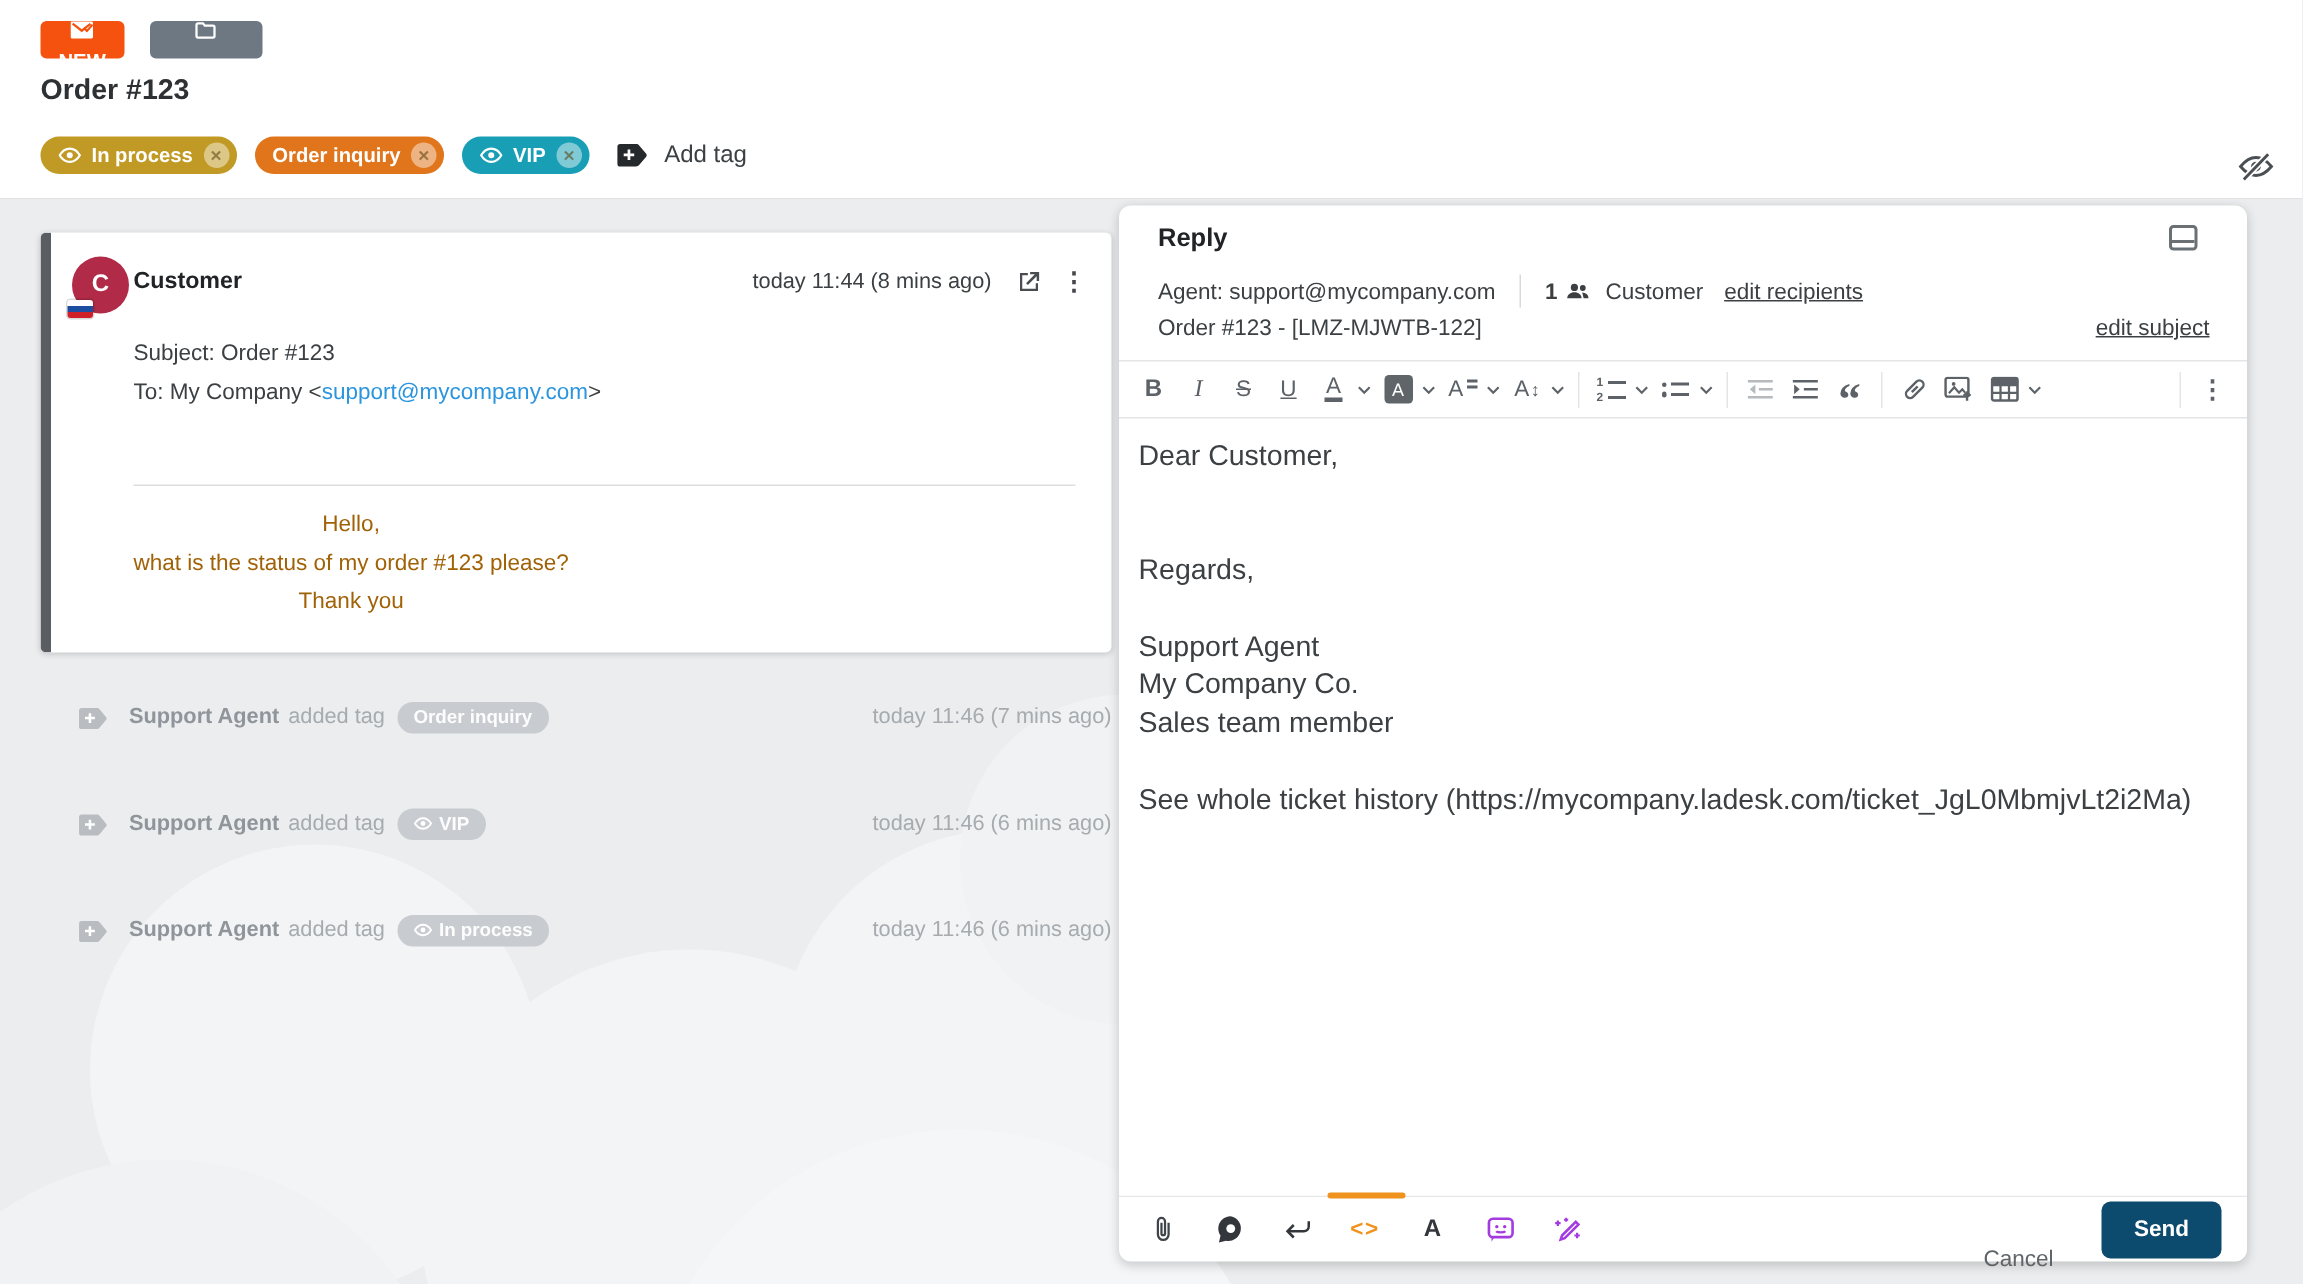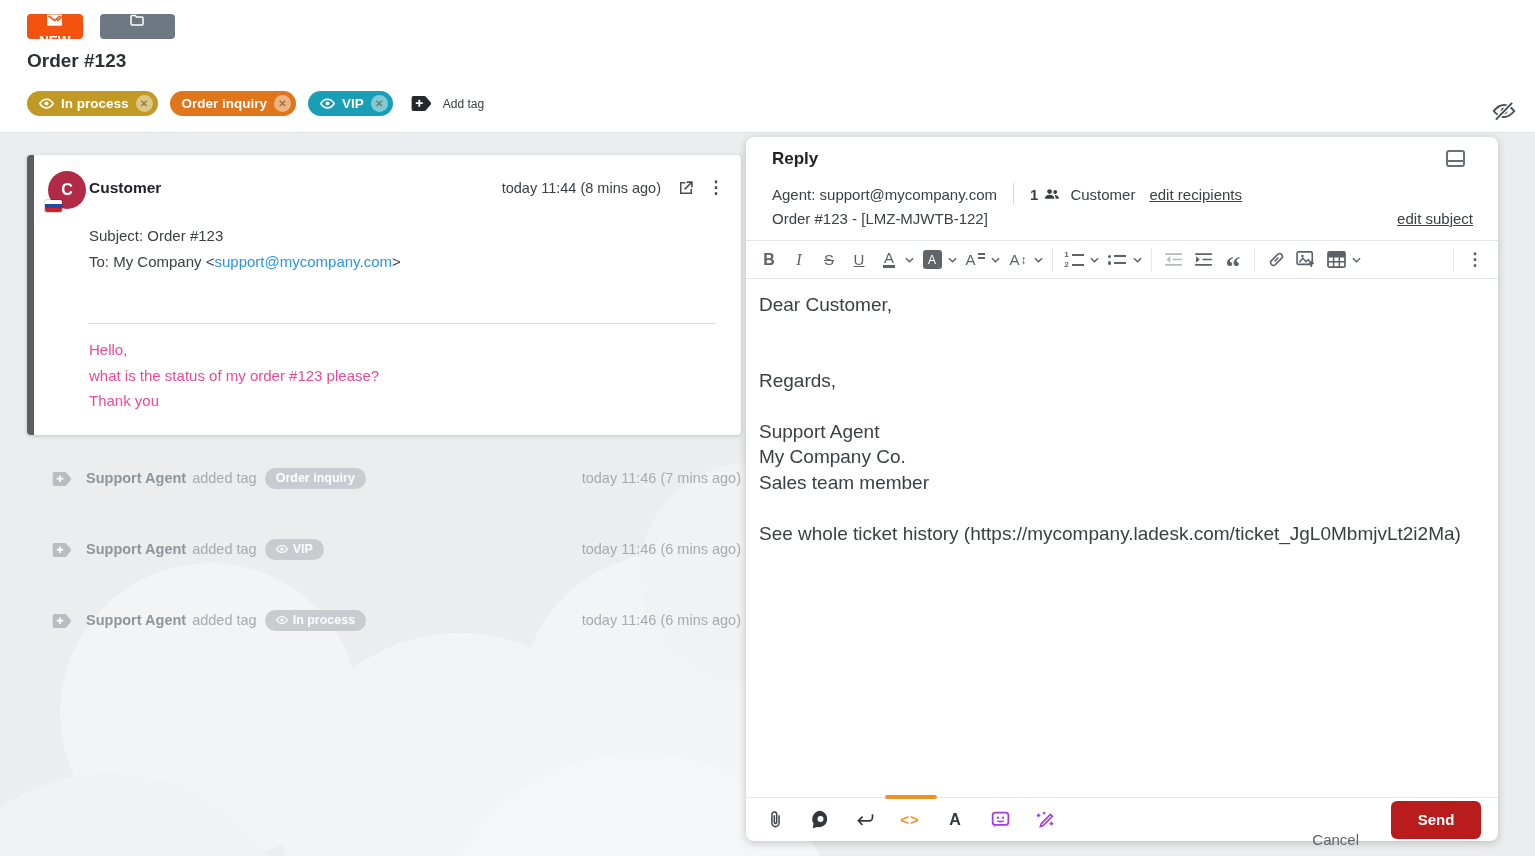--- a/index.html
+++ b/index.html
@@ -13,40 +13,40 @@
   .badge.new { background:#f4520e; }
   .badge.dept { background:#6d7883;gap:20px; }
   .ticket-title { position:absolute; left:27px; top:50px; font-size:19px; font-weight:bold; color:#2e3134; }
   .tags-row { position:absolute; left:27px; top:91px; display:flex; align-items:center; gap:12px; }
   .tag { height:25px; display:inline-flex; align-items:center; gap:7px; padding:0 5px 0 12px; border-radius:13px; color:#fff; font-size:13.5px; font-weight:bold; cursor:pointer; }
   .tag.yellow { background:#c19a25; }
   .tag.orange { background:#e0751c; }
   .tag.teal   { background:#199fb5; }
   .tag-x { width:17px; height:17px; border-radius:50%; background:rgba(255,255,255,.45); display:flex; align-items:center; justify-content:center; font-size:10px; font-weight:bold; color:rgba(80,60,10,.55); }
   .eye { width:15px; height:15px; display:inline-block; }
-  .addtag { display:inline-flex; align-items:center; gap:10px; margin-left:6px; cursor:pointer; color:#3c4043; font-size:12px;justify-content:space-between; }
+  .addtag { display:inline-flex; align-items:center; gap:10px; margin-left:6px; cursor:pointer; color:#3c4043; font-size:16px;justify-content:space-between; }
   .eyeoff-btn { position:absolute; right:18px; top:98px; width:26px; height:26px; cursor:pointer; }
 
   
   .main { position:absolute; left:0; top:133px; width:1535px; height:723px; overflow:hidden; }
   .cloud { position:absolute; background:#f3f4f6; border-radius:50%; }
 
   
   .msg-card { position:absolute; left:27px; top:22px; width:714px; height:280px; background:#fff; border-radius:4px; box-shadow:0 1px 4px rgba(0,0,0,.18); border-left:7px solid #5a5e62; }
   .avatar-wrap { position:absolute; left:14px; top:16px; width:40px; height:50px; }
   .avatar { width:38px; height:38px; border-radius:50%; background:#b12a47; color:#fff; font-weight:bold; font-size:16px; display:flex; align-items:center; justify-content:center; }
   .flag { position:absolute; left:-3px; top:29px; width:17px; height:12px; border-radius:2px; background:linear-gradient(to bottom,#fff 33%,#1c4da0 33%,#1c4da0 66%,#d02027 66%); box-shadow:0 0 0 1px rgba(0,0,0,.15); }
   .msg-author { position:absolute; left:55px; top:24px; font-size:15.5px; font-weight:bold; color:#212326; }
   .msg-time { position:absolute; right:80px; top:25px; font-size:14.5px; color:#3c4043; }
   .msg-open { position:absolute; right:46px; top:24px; width:18px; height:18px; cursor:pointer; }
   .msg-kebab { position:absolute; right:16px; top:22px; width:18px; height:20px; cursor:pointer; color:#45494d; font-size:17px; font-weight:bold; text-align:center; letter-spacing:0; }
   .msg-head-lines { position:absolute; left:55px; top:68px; font-size:15px; line-height:25.5px; color:#3c4043; }
   .msg-head-lines a { color:#2b95dd; text-decoration:none; }
   .msg-divider { position:absolute; left:55px; right:24px; top:168px; height:1px; background:#dcdee0; }
-  .msg-body { position:absolute; left:55px; top:182px; font-size:15px; line-height:25.5px; color:#ec4899; }
+  .msg-body { position:absolute; left:55px; top:182px; font-size:15px; line-height:25.5px; color:#a16207;text-align:center; }
 
   
   .tl-row { position:absolute; left:27px; width:714px; height:26px; display:flex; align-items:center; }
   .tl-icon { width:21px; height:15px; margin-left:25px; margin-right:13px; flex:0 0 auto; }
   .tl-agent { font-size:14.5px; font-weight:bold; color:#8f959a; margin-right:6px; }
   .tl-action { font-size:14.5px; color:#a6abaf; margin-right:8px; }
   .tl-pill { height:21px; display:inline-flex; align-items:center; gap:5px; padding:0 11px; border-radius:11px; background:#c8ccd0; color:#fdfdfd; font-size:12.5px; font-weight:bold; }
   .tl-pill .eye { width:12px; height:12px; }
   .tl-time { margin-left:auto; font-size:14.5px; color:#a6abaf; }
 
@@ -91,21 +91,21 @@
 
   
   .rfooter { position:absolute; left:0; bottom:0; width:752px; height:44px; border-top:1px solid #e5e7e9; display:flex; align-items:center; padding:0 17px; border-radius:0 0 8px 8px; }
   .findicator { position:absolute; left:139px; top:-3px; width:52px; height:4px; background:#f0921e; border-radius:2px; }
   .fbtn { width:24px; height:24px; display:flex; align-items:center; justify-content:center; cursor:pointer; color:#33373b; }
   .fbtn + .fbtn { margin-left:21px; }
   .code-btn { color:#f0921e; font-weight:bold; font-size:15px; letter-spacing:1px; }
   .atext-btn { font-size:16px; font-weight:bold; color:#33373b; }
   .purple { color:#a43be0; }
   .cancel-btn { margin-left:auto; font-size:15px; color:#5f6468; cursor:pointer; padding:8px 14px;margin-top:40px; }
-  .send-btn { margin-left:18px; width:90px; height:38px; background:#b91c1c; border:none; border-radius:6px; color:#fff; font-size:15px; font-weight:bold; cursor:pointer; font-family:"Liberation Sans", sans-serif; }
+  .send-btn { margin-left:18px; width:80px; height:38px; background:#0c4a6e; border:none; border-radius:6px; color:#fff; font-size:15px; font-weight:bold; cursor:pointer; font-family:"Liberation Sans", sans-serif; }
 
   svg { display:block; }
 </style>
 </head>
 <body>
 
 <div class="topbar">
   <div class="badge-row">
     <span class="badge new">
       <span>

